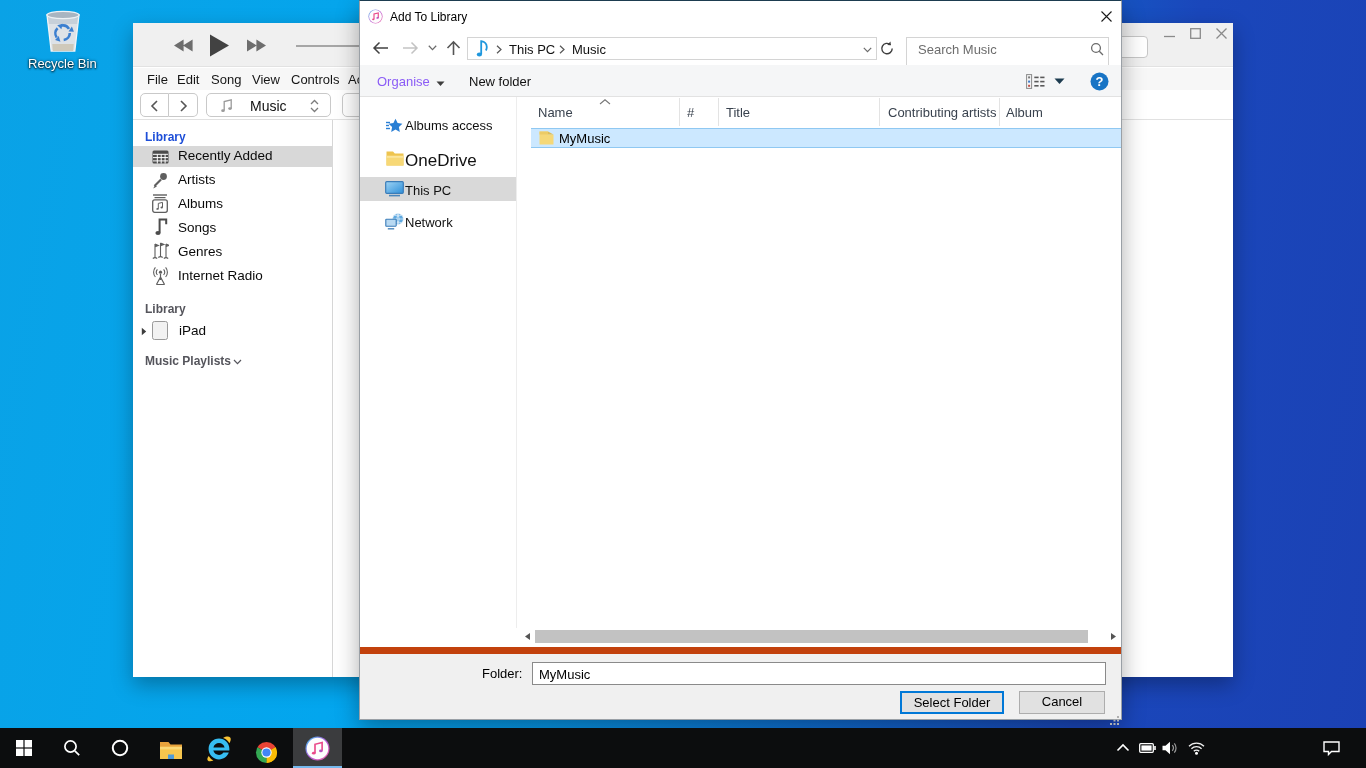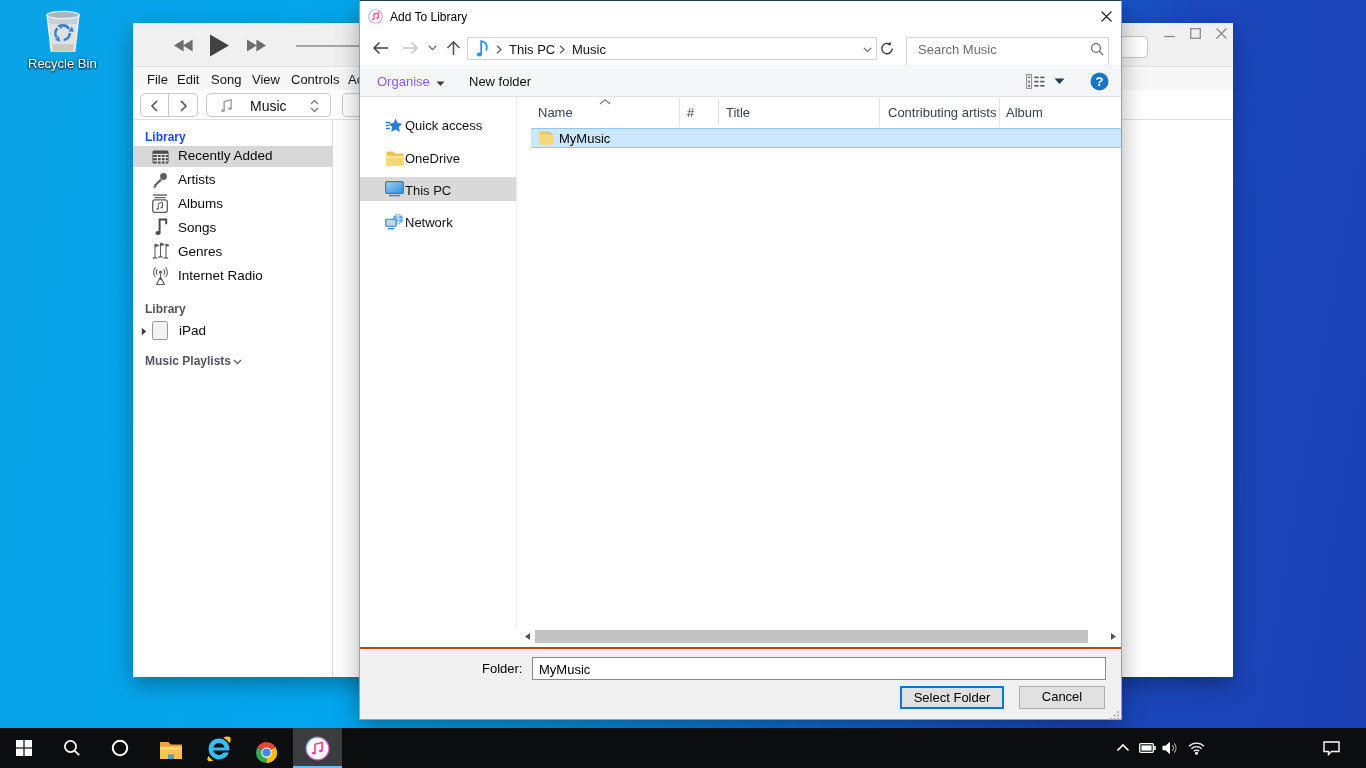--- a/index.html
+++ b/index.html
@@ -253,27 +253,27 @@
   </div>
 
   <svg class="abs" style="left:26px;top:117px" width="17" height="15" viewBox="0 0 17 15">
     <path d="M9.5 0.8 L11.6 5.1 L16.4 5.8 L12.9 9.1 L13.8 13.9 L9.5 11.6 L5.2 13.9 L6.1 9.1 L2.6 5.8 L7.4 5.1 Z" fill="#2a7fd4"></path>
     <g stroke="#2a7fd4" stroke-width="1.4">
         <line x1="0" y1="4.5" x2="4" y2="4.5"></line>
         <line x1="0" y1="7.5" x2="3" y2="7.5"></line>
         <line x1="0" y1="10.5" x2="4" y2="10.5"></line>
       </g>
   </svg>
-  <div class="abs" style="left:45px;top:117px;font-size:13px;color:#111">Quick access</div>
+  <div class="abs" style="left:45px;top:117px;font-size:13px;color:#111">Albums access</div>
   <svg class="abs" style="left:26px;top:150px" width="18" height="15" viewBox="0 0 18 15">
     <path d="M0.5 0.5 H7 L8.8 2.6 H17.5 V14.5 H0.5 Z" fill="#eec44f"></path>
     <path d="M0.5 4.8 H17.5 V14.5 H0.5 Z" fill="#f7d876"></path>
     <path d="M0.5 4.8 H17.5 V6.8 H0.5 Z" fill="#fbe59b"></path>
   </svg>
-  <div class="abs" style="left:45px;top:150px;font-size:13px;color:#111">OneDrive</div>
+  <div class="abs" style="left:45px;top:150px;font-size:17px;color:#111">OneDrive</div>
   <div class="abs" style="left:0;top:176px;width:156px;height:24px;background:#d9d9d9"></div>
   <svg class="abs" style="left:25px;top:180px" width="19" height="17" viewBox="0 0 19 17">
     <defs>
         <linearGradient id="scr" x1="0" y1="0" x2="1" y2="1">
           <stop offset="0" stop-color="#9fd4f5"></stop>
           <stop offset="1" stop-color="#2e8fd8"></stop>
         </linearGradient>
       </defs>
     <rect x="0.7" y="0.7" width="17.6" height="11.6" rx="1" fill="url(#scr)" stroke="#3a7cb8" stroke-width="1.2"></rect>
     <line x1="4" y1="14.6" x2="15" y2="14.6" stroke="#4a86bb" stroke-width="1.6"></line>
@@ -313,21 +313,21 @@
   <div class="abs" style="left:199px;top:130px;font-size:13px;color:#000">MyMusic</div>
 
   <svg class="abs" style="left:163px;top:631px" width="8" height="9" viewBox="0 0 8 9">
       <path d="M7 1 L2 4.5 L7 8" fill="#555"></path>
     </svg>
   <div class="abs" style="left:175px;top:629px;width:553px;height:13px;background:#c2c2c2"></div>
   <svg class="abs" style="left:750px;top:631px" width="8" height="9" viewBox="0 0 8 9">
       <path d="M1 1 L6 4.5 L1 8" fill="#555"></path>
     </svg>
 
-  <div class="abs" style="left:0;top:646px;width:761px;height:72px;background:#f0f0f0;border-top:2px solid #c2410c">
+  <div class="abs" style="left:0;top:646px;width:761px;height:72px;background:#f0f0f0;border-top:7px solid #c2410c">
     <span class="abs" style="left:122px;top:12px;font-size:13px;color:#000">Folder:</span>
     <div class="abs" style="left:172px;top:8px;width:574px;height:23px;border:1px solid #8a8a8a;background:#fff">
       <span class="abs" style="left:6px;top:4px;font-size:13px;color:#000">MyMusic</span>
     </div>
     <div class="abs" style="left:540px;top:37px;width:104px;height:23px;border:2px solid #0078d7;;background:#e1e1e1;text-align:center;font-size:13px;color:#000;line-height:19px">Select Folder</div>
     <div class="abs" style="left:659px;top:37px;width:86px;height:23px;border:1px solid #adadad;background:#e1e1e1;text-align:center;font-size:13px;color:#000;line-height:20px">Cancel</div>
     <svg class="abs" style="left:750px;top:62px" width="9" height="9" viewBox="0 0 9 9">
       <g fill="#b0b0b0">
           <rect x="7" y="0" width="2" height="2"></rect>
           <rect x="7" y="3.5" width="2" height="2"></rect>

